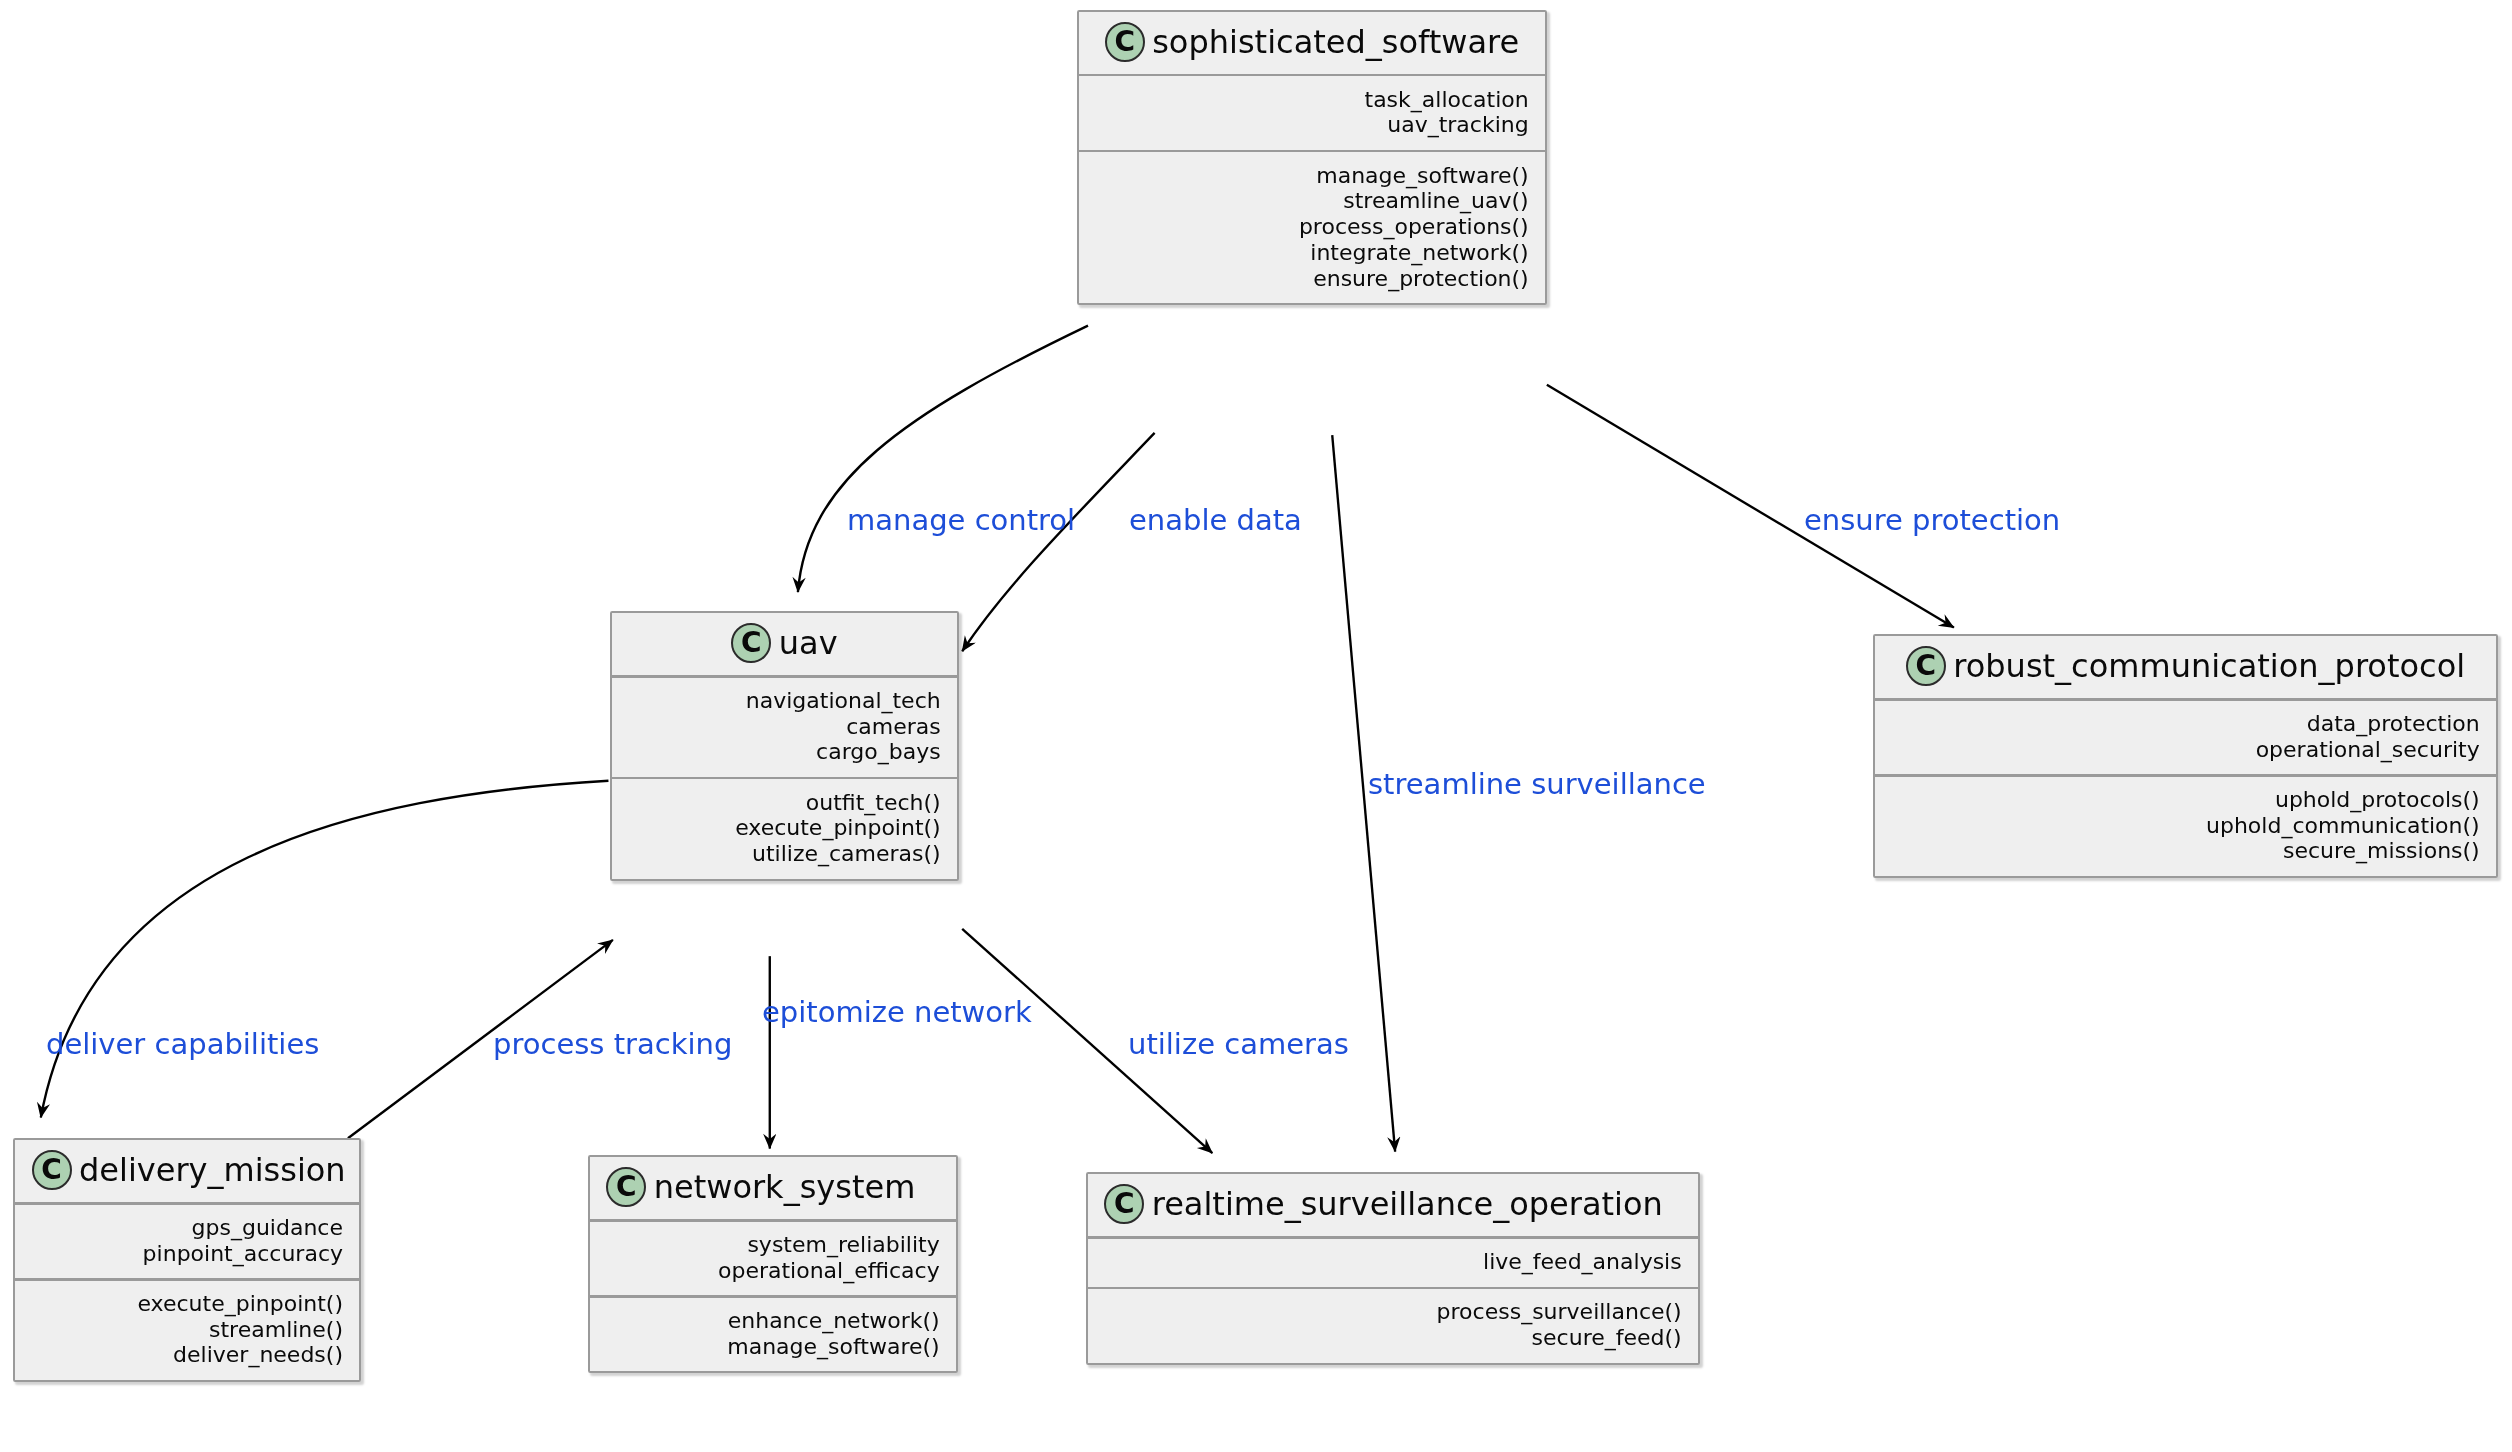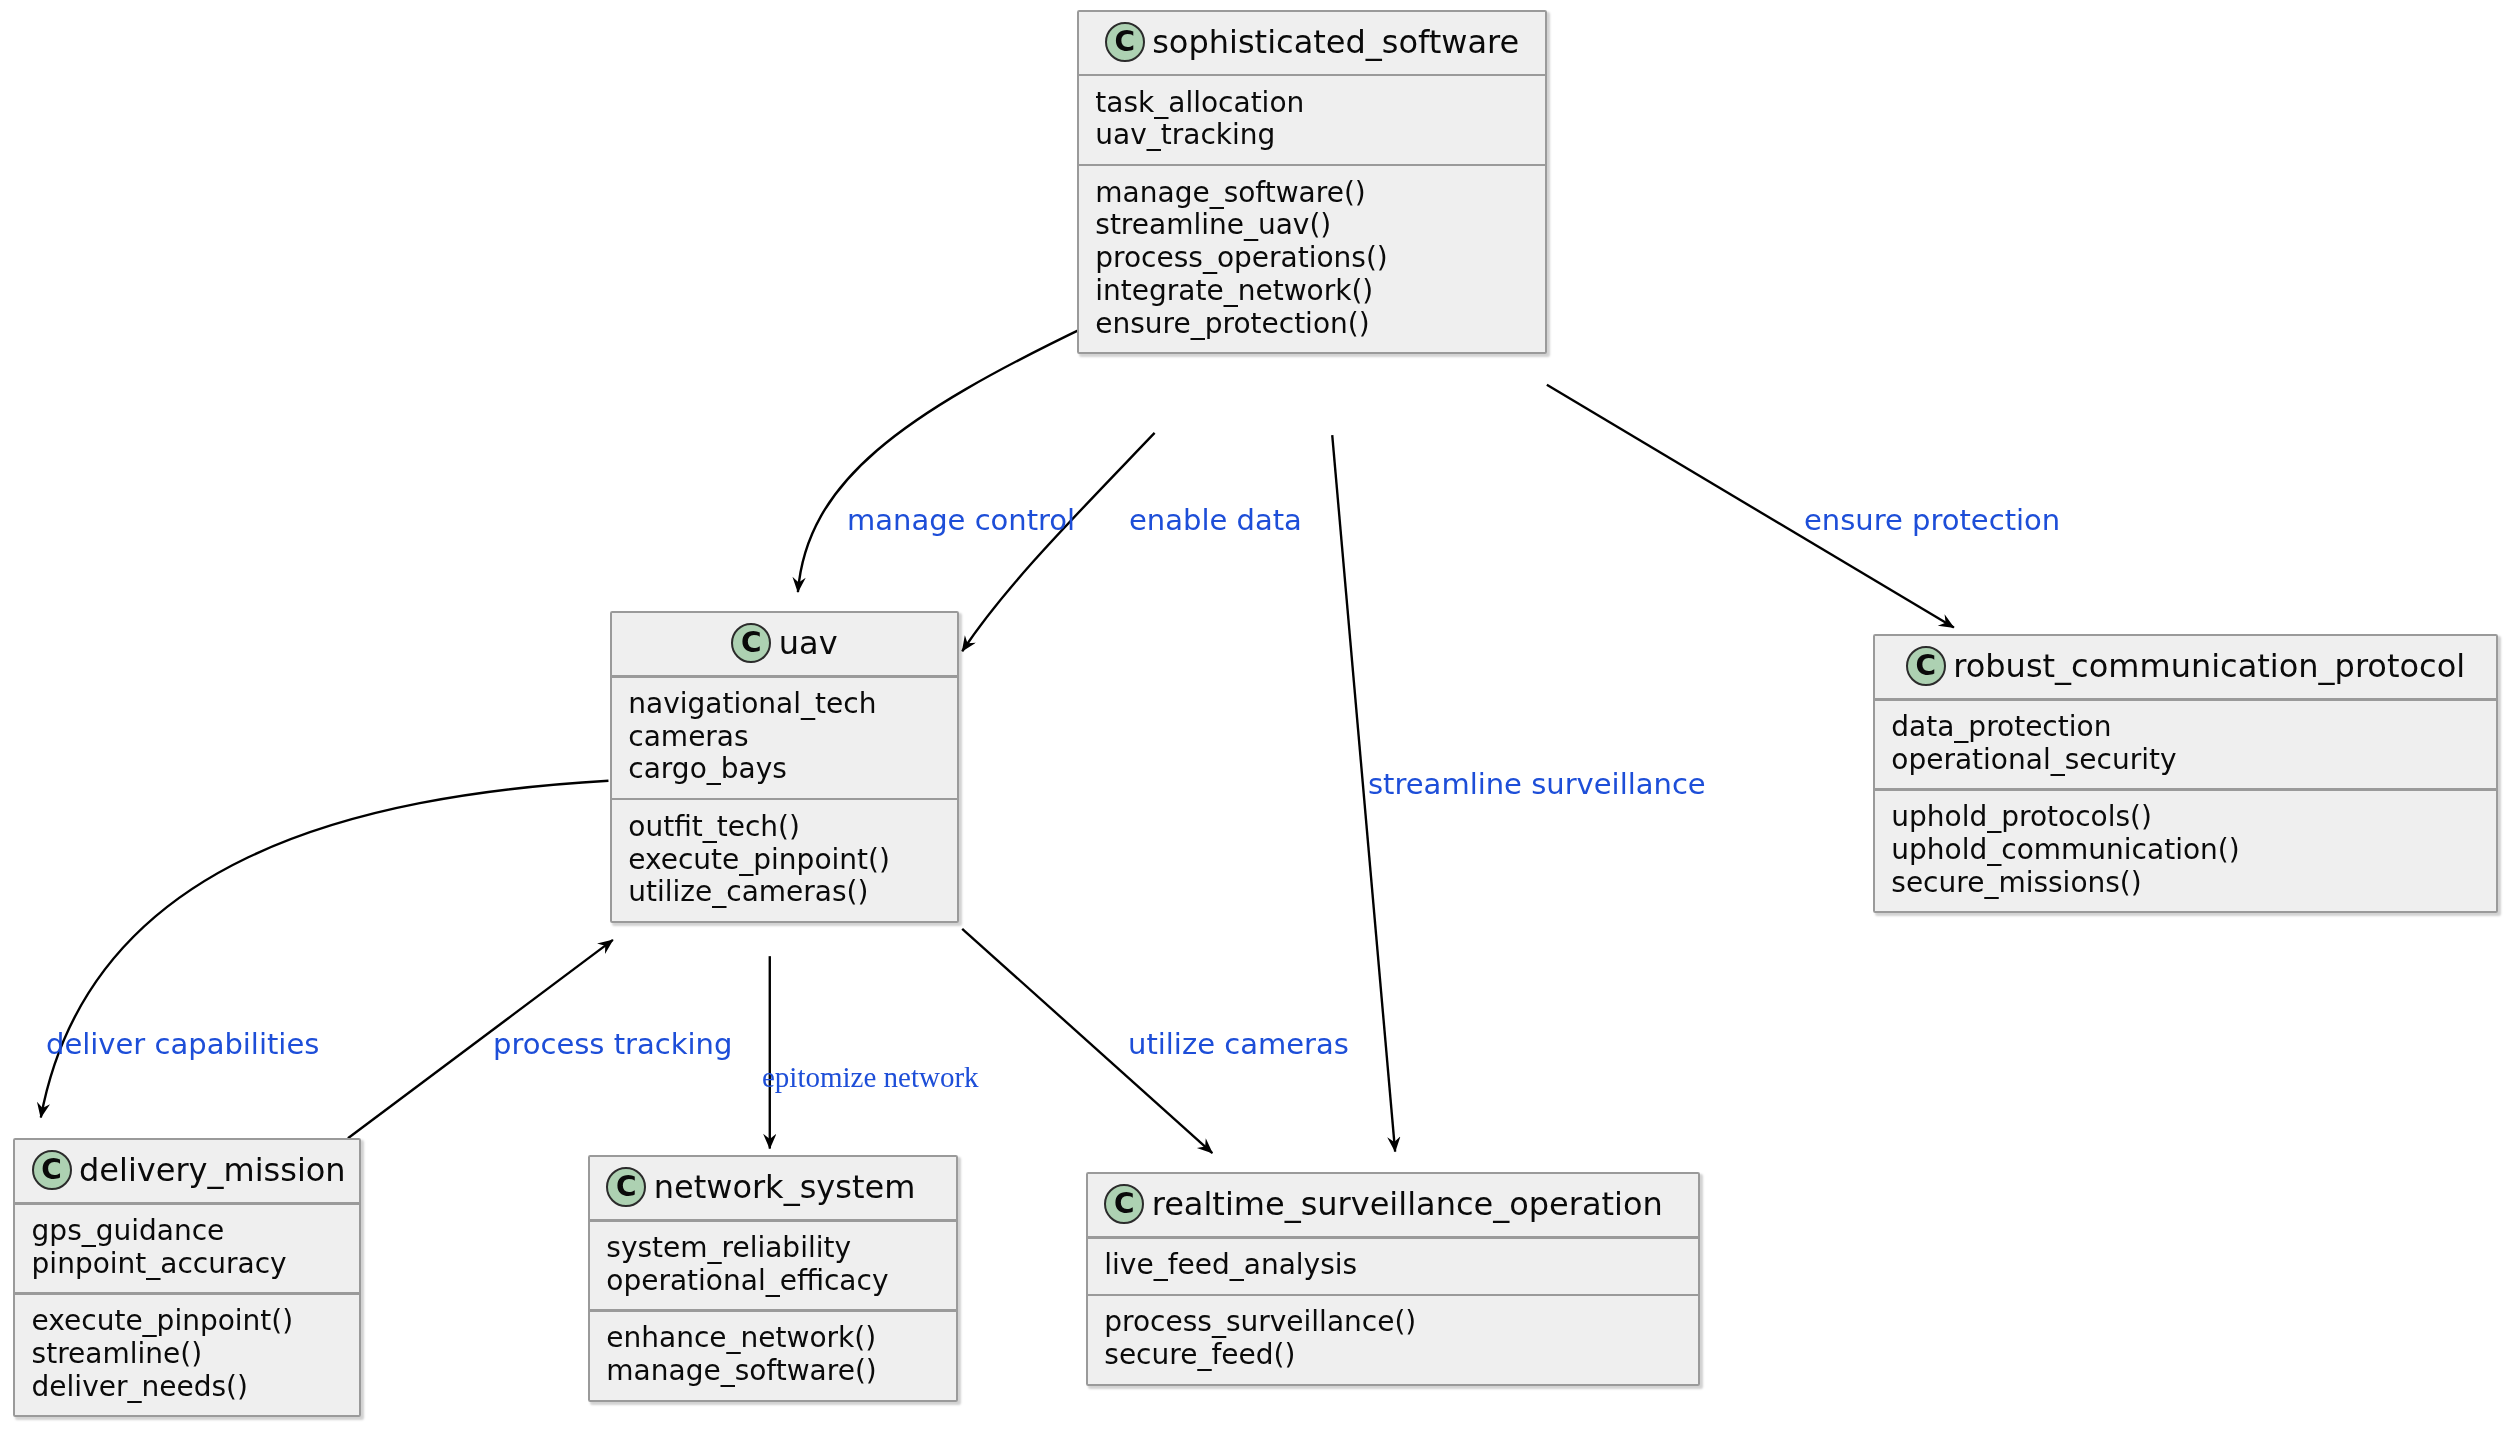--- a/index.html
+++ b/index.html
@@ -63,24 +63,25 @@
   }
   .class-divider {
     height: 2.2px;
     background: #9A9A9A;
     width: 100%;
   }
   .class-section {
     padding: 10.4px 16.3px 12px 16.3px;
   }
   .member-line {
-    font-size: 28px;
+    font-size: 22px;
     color: #0A0A0A;
     line-height: 1.17;
     white-space: nowrap;
+    text-align: right;
   }
   .edge-label {
     position: absolute;
     font-size: 29px;
     color: #1d4ed8;
     white-space: nowrap;
     background: transparent;
     z-index: 6;
     line-height: 1;
   }
@@ -227,18 +228,18 @@
   <div class="edge-label" style="left:1129px; top:506px;">enable data</div>
 
   <div class="edge-label" style="left:1368px; top:770px;">streamline surveillance</div>
 
   <div class="edge-label" style="left:1804px; top:506px;">ensure protection</div>
 
   <div class="edge-label" style="left:46px; top:1030px;">deliver capabilities</div>
 
   <div class="edge-label" style="left:493px; top:1030px;">process tracking</div>
 
-  <div class="edge-label" style="left:762px; top:1063px;font-family:Liberation Serif, serif;">epitomize network</div>
+  <div class="edge-label" style="left:762px; top:998px;">epitomize network</div>
 
   <div class="edge-label" style="left:1128px; top:1030px;">utilize cameras</div>
 
 </div>
 
 
 </body></html>

